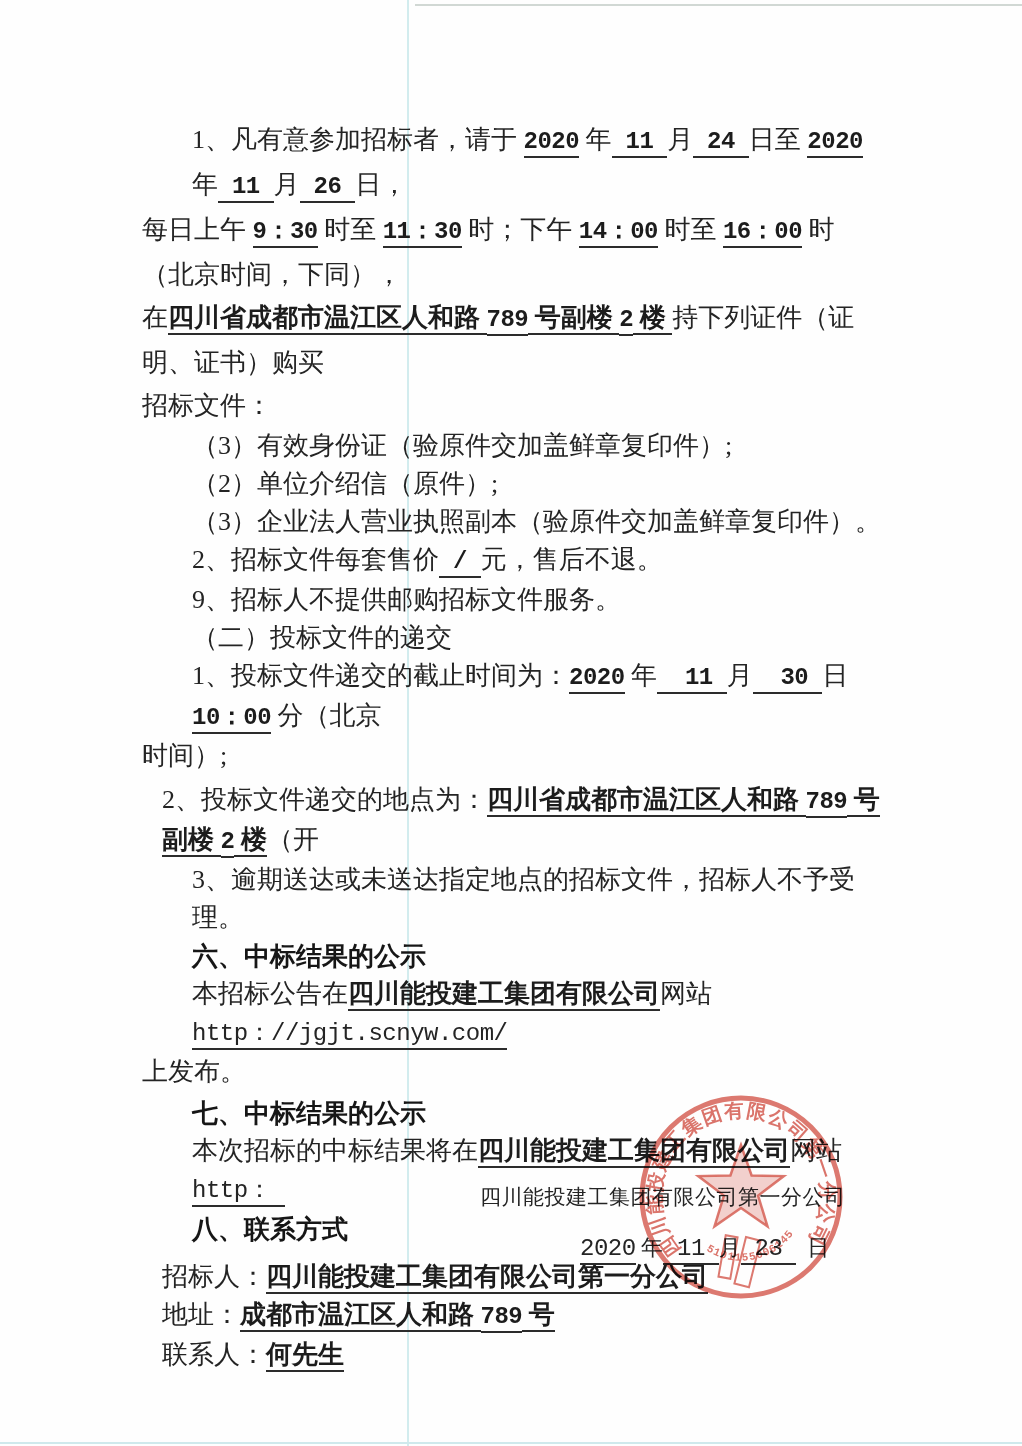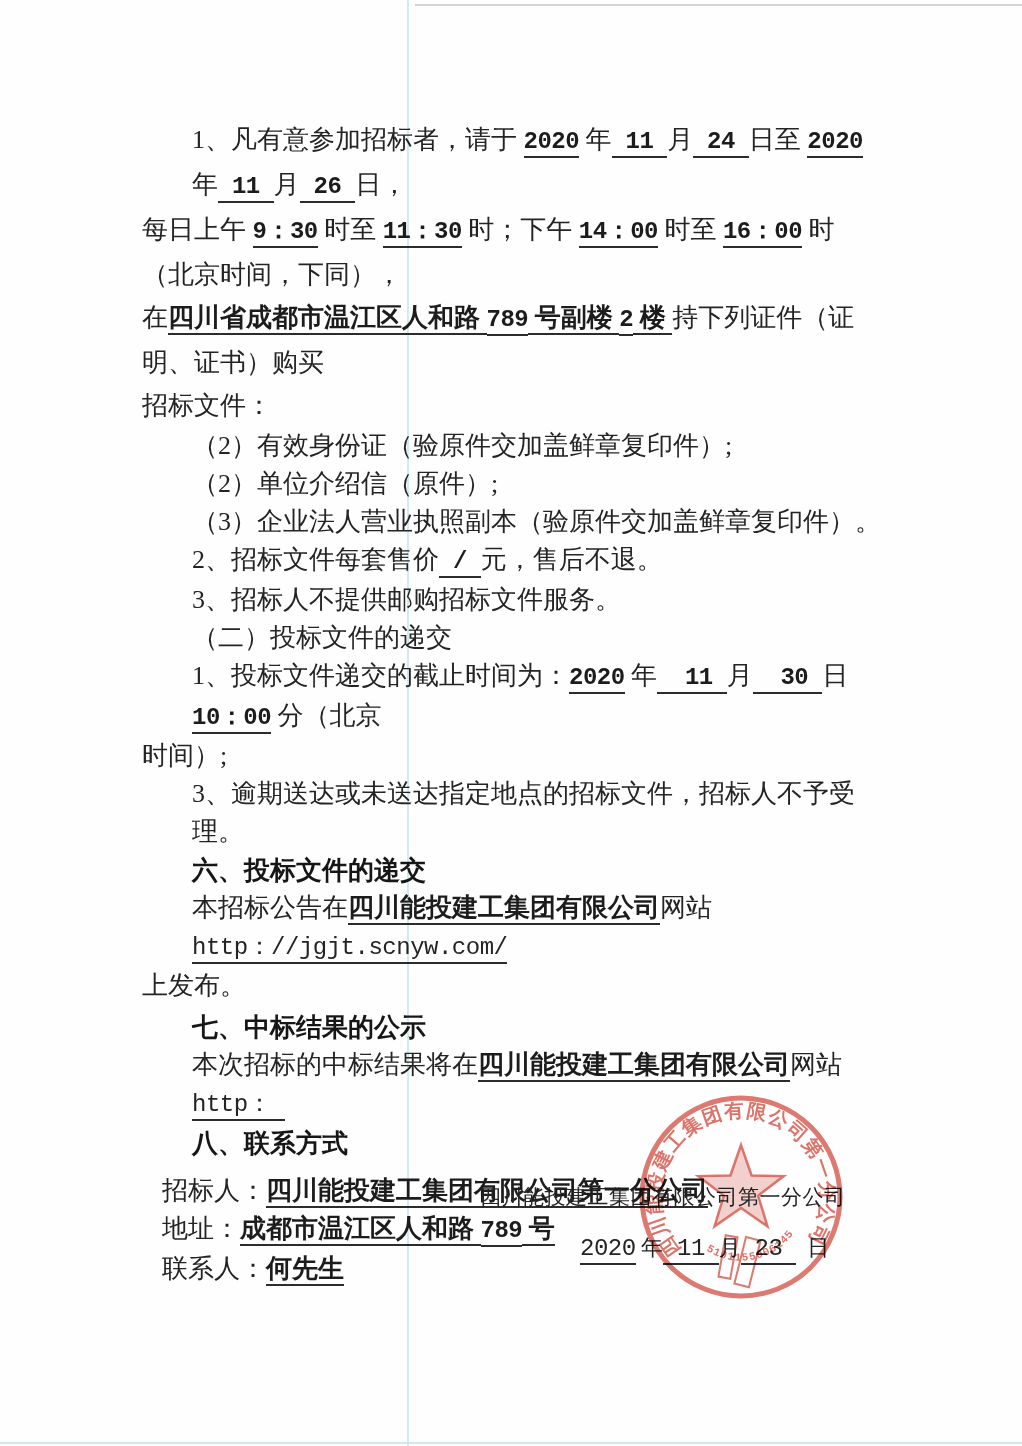--- a/index.html
+++ b/index.html
@@ -54,30 +54,31 @@
 
   <div class="vline"></div>
   <div class="hline-top"></div>
   <div class="hline-bottom"></div>
 
   <div class="doc">
       <div class="ln indent lh43"><span class="seg">1、凡有意参加招标者，请于 </span><span class="seg b u num">2020</span><span class="seg"> 年</span><span class="seg b u num"> 11 </span><span class="seg">月</span><span class="seg b u num"> 24 </span><span class="seg">日至 </span><span class="seg b u num">2020</span><span class="seg"> 年</span><span class="seg b u num"> 11 </span><span class="seg">月</span><span class="seg b u num"> 26 </span><span class="seg">日，</span></div>
       <div class="ln lh43"><span class="seg">每日上午 </span><span class="seg b u num">9：30</span><span class="seg"> 时至 </span><span class="seg b u num">11：30</span><span class="seg"> 时；下午 </span><span class="seg b u num">14：00</span><span class="seg"> 时至 </span><span class="seg b u num">16：00</span><span class="seg"> 时（北京时间，下同），</span></div>
       <div class="ln lh43"><span class="seg">在</span><span class="seg b u">四川省成都市温江区人和路 </span><span class="seg b u num">789</span><span class="seg b u"> 号副楼 </span><span class="seg b u num">2</span><span class="seg b u"> 楼 </span><span class="seg">持下列证件（证明、证书）购买</span></div>
       <div class="ln lh43"><span class="seg">招标文件：</span></div>
-      <div class="ln indent"><span class="seg">（2）有效身份证（验原件交加盖鲜章复印件）;</span></div>
+      <div class="ln indent"><span class="seg">（3）有效身份证（验原件交加盖鲜章复印件）;</span></div>
       <div class="ln indent"><span class="seg">（2）单位介绍信（原件）;</span></div>
       <div class="ln indent"><span class="seg">（3）企业法人营业执照副本（验原件交加盖鲜章复印件）。</span></div>
       <div class="ln indent"><span class="seg">2、招标文件每套售价</span><span class="seg b u num"> / </span><span class="seg">元，售后不退。</span></div>
-      <div class="ln indent"><span class="seg">3、招标人不提供邮购招标文件服务。</span></div>
+      <div class="ln indent"><span class="seg">9、招标人不提供邮购招标文件服务。</span></div>
       <div class="ln indent"><span class="seg">（二）投标文件的递交</span></div>
       <div class="ln indent"><span class="seg">1、投标文件递交的截止时间为：</span><span class="seg b u num">2020</span><span class="seg"> 年</span><span class="seg b u num">  11 </span><span class="seg">月</span><span class="seg b u num">  30 </span><span class="seg">日 </span><span class="seg b u num">10：00</span><span class="seg"> 分（北京</span></div>
       <div class="ln"><span class="seg">时间）;</span></div>
+      <div class="ln indent-sm mt6"><span class="seg">2、投标文件递交的地点为：</span><span class="seg b u">四川省成都市温江区人和路 </span><span class="seg b u num">789</span><span class="seg b u"> 号副楼 </span><span class="seg b u num">2</span><span class="seg b u"> 楼</span><span class="seg">（开</span></div>
       <div class="ln indent"><span class="seg">3、逾期送达或未送达指定地点的招标文件，招标人不予受理。</span></div>
-      <div class="ln indent heading"><span class="seg">六、投标文件的递交</span></div>
+      <div class="ln indent heading"><span class="seg">六、中标结果的公示</span></div>
       <div class="ln indent"><span class="seg">本招标公告在</span><span class="seg b u">四川能投建工集团有限公司</span><span class="seg">网站 </span><span class="seg u num">http：//jgjt.scnyw.com/</span></div>
       <div class="ln"><span class="seg">上发布。</span></div>
       <div class="ln indent heading mt3"><span class="seg">七、中标结果的公示</span></div>
       <div class="ln indent"><span class="seg">本次招标的中标结果将在</span><span class="seg b u">四川能投建工集团有限公司</span><span class="seg">网站 </span><span class="seg u num">http： </span></div>
       <div class="ln indent heading"><span class="seg">八、联系方式</span></div>
       <div class="ln contact mt2"><span class="seg">招标人：</span><span class="seg b u">四川能投建工集团有限公司第一分公司</span></div>
       <div class="ln contact"><span class="seg">地址：</span><span class="seg b u">成都市温江区人和路 </span><span class="seg b u num">789</span><span class="seg b u"> 号</span></div>
       <div class="ln contact"><span class="seg">联系人：</span><span class="seg b u">何先生</span></div>
     </div>
 

